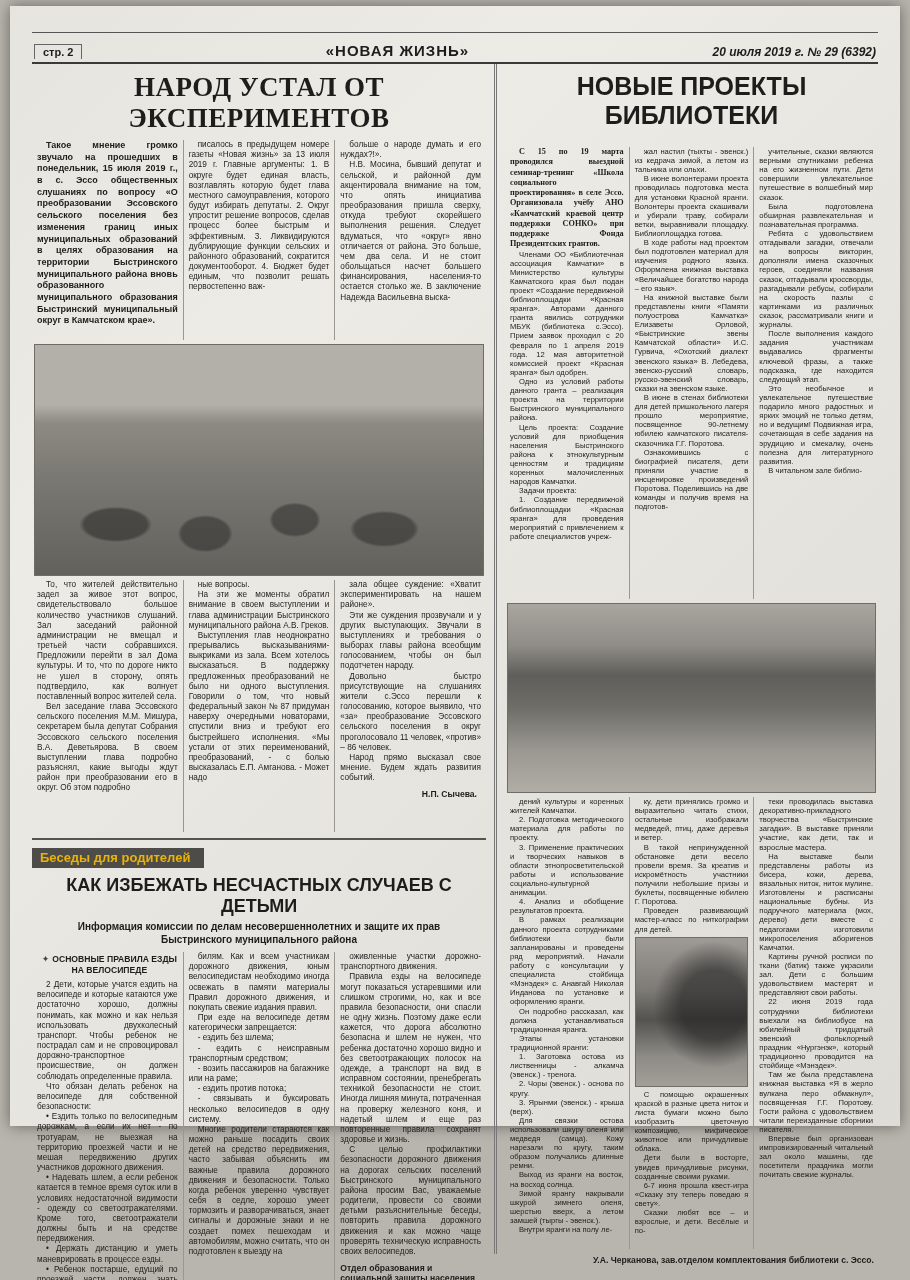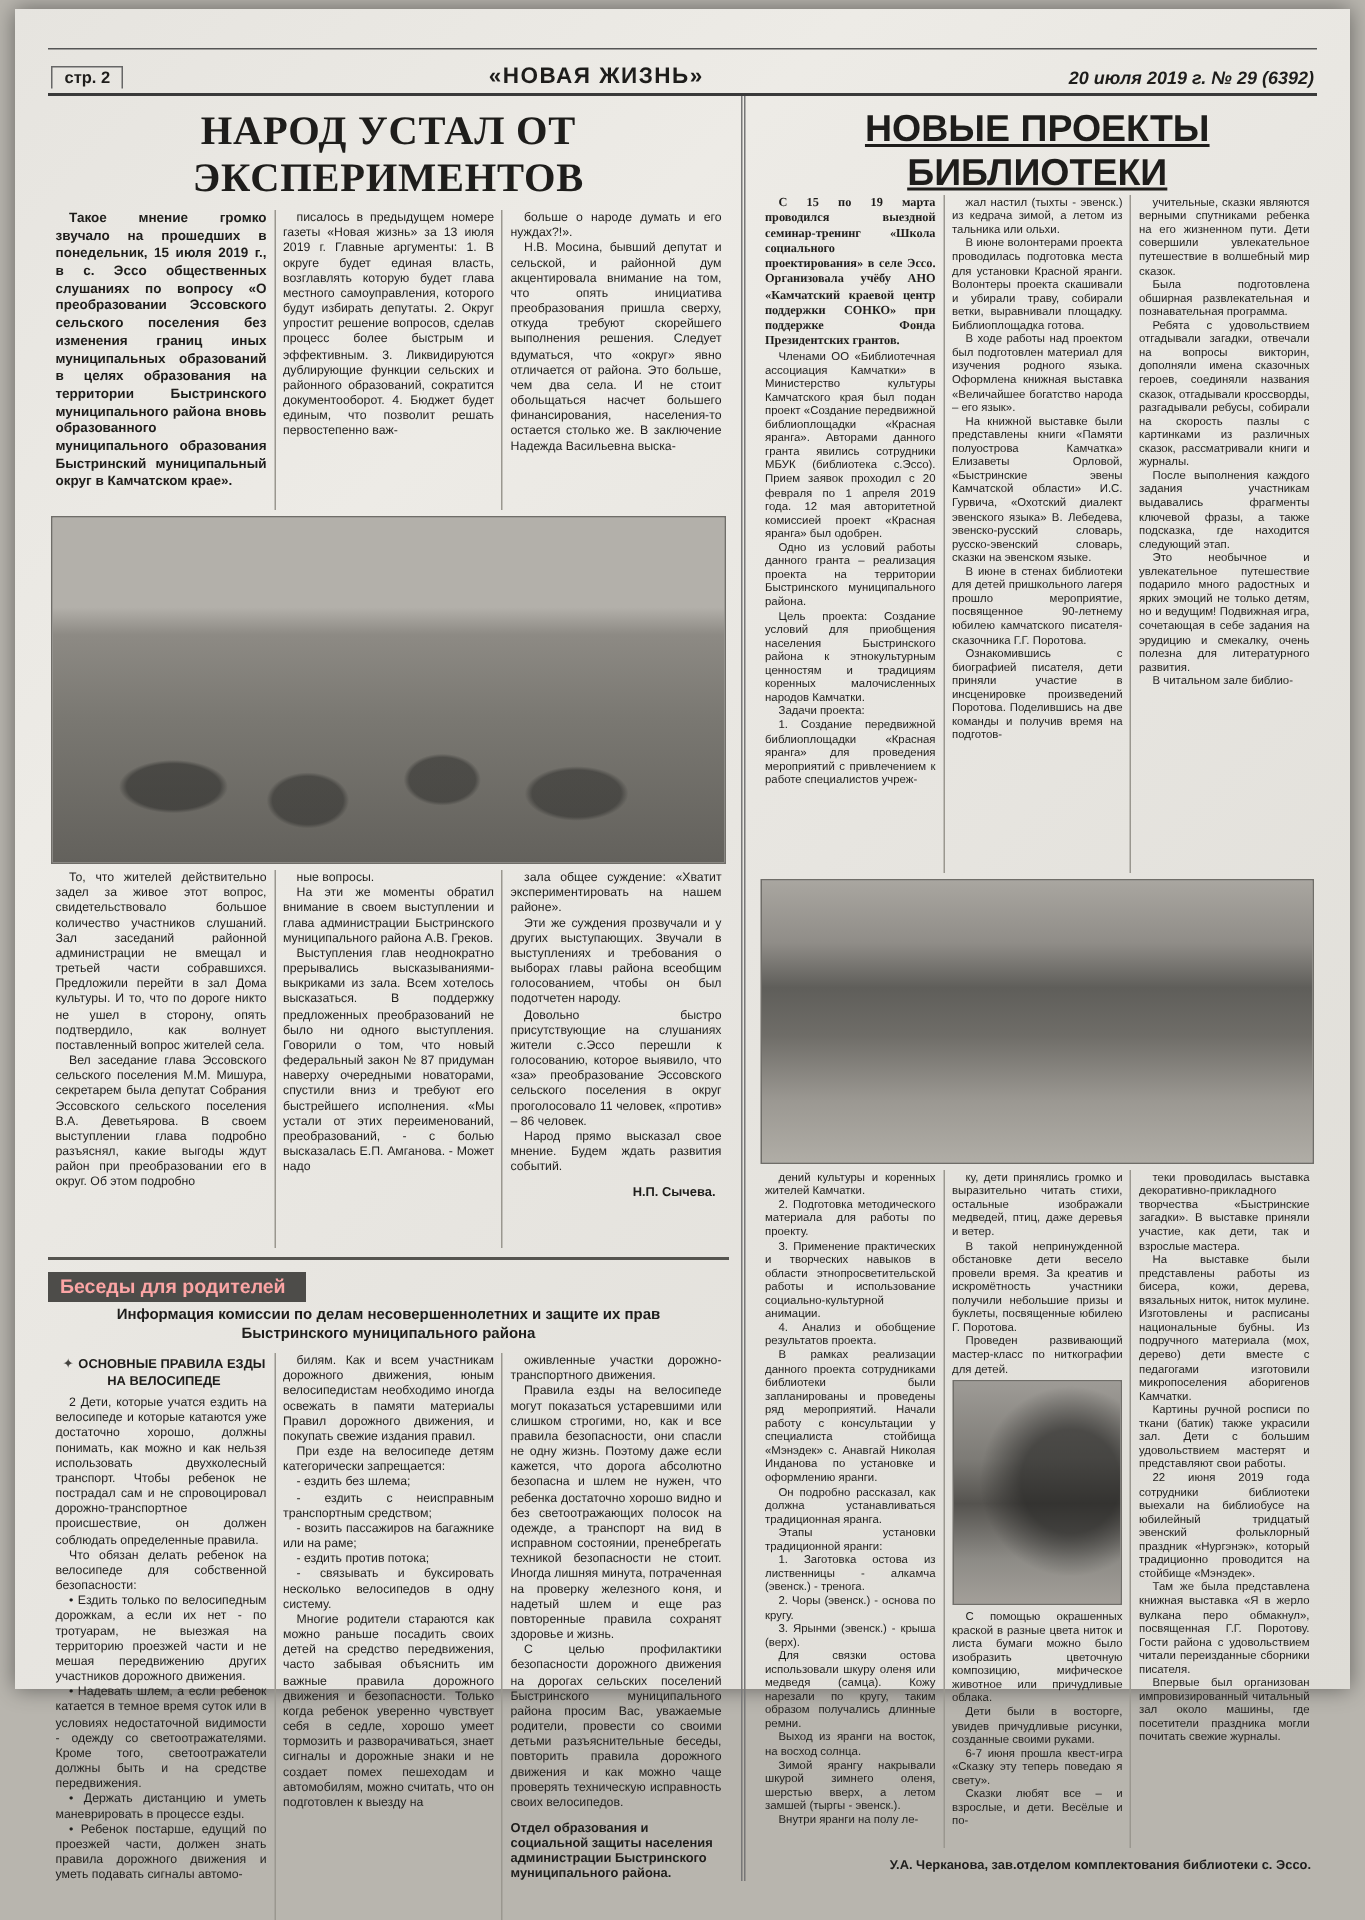--- a/index.html
+++ b/index.html
@@ -26,21 +26,21 @@
   .hdr .date{font-size:12px;font-weight:bold;font-style:italic;}
   
   .grid{display:flex;height:1190px;}
   .left{width:465px;border-right:3px double #777;padding-right:8px;box-sizing:border-box;}
   .right{width:381px;padding-left:8px;box-sizing:border-box;}
   
   .h1-serif{
     font-family:"Liberation Serif","DejaVu Serif",serif;
     font-size:27px;font-weight:bold;text-align:center;margin:8px 0 6px 0;letter-spacing:.5px;
   }
-  .h1-sans{font-size:25px;font-weight:bold;text-align:center;margin:8px 0 0 0;text-decoration:underline;}
+  .h1-sans{font-size:25px;font-weight:bold;text-align:center;margin:8px 0 17px 0;}
   .h2-sans{font-size:18px;font-weight:bold;text-align:center;margin:5px 0 3px 0;}
   
   .band{display:flex;overflow:hidden;}
   .col{flex:1 1 0;padding:0 5px;overflow:hidden;border-right:1px solid #9a978f;}
   .col:last-child{border-right:none;}
   .col p{margin:0;text-indent:9px;text-align:justify;font-size:8.2px;line-height:1.24;}
   .right .col p{font-size:7.6px;line-height:1.2;}
   .lead p{font-weight:bold;font-size:9px;line-height:1.3;}
   .right .lead-p p:first-child{font-weight:bold;font-size:8.2px;line-height:1.25;font-family:Liberation Serif, serif;}
   .sig{font-weight:bold;font-size:8.6px;text-align:right;margin-top:6px;padding-right:4px;}
@@ -61,21 +61,21 @@
       linear-gradient(180deg,#a9a6a0 0%,#908d88 22%,#5f5e5a 38%,#6f6d68 55%,#9b9892 78%,#b0ada6 100%);
   }
   .photo-van{
     height:150px;margin:3px 0;
     background:
       radial-gradient(ellipse at 70% 45%,rgba(25,25,24,.55) 0 30%,transparent 55%),
       linear-gradient(180deg,#9e9b96 0%,#7d7b76 35%,#55534f 55%,#8d8b86 80%,#a39f99 100%);
   }
   
   .kicker{
-    display:inline-block;background:#4d4c49;color:#fca5a5;
+    display:inline-block;background:#4d4c49;color:#eab308;
     font-weight:bold;font-size:13px;padding:2px 14px 3px 8px;margin:8px 0 2px 0;
   }
   .subhead{font-weight:bold;font-size:10px;text-align:center;margin:0 30px 6px 30px;line-height:1.3;}
   .mini-head{font-weight:bold;font-size:8.6px;text-align:center;margin:2px 0 4px 4px;line-height:1.25;}
   .orn{font-size:9px;margin-right:3px;color:#44433f;}
   .rule{border-top:2px solid #55544f;margin:6px 0 0 0;}
 </style>
 </head>
 <body>
 
@@ -128,20 +128,21 @@
               </div>
             <div class="sig">Н.П. Сычева.</div>
           </div>
         </div>
 
         <div class="rule"></div>
       </div>
 
       <div>
         <div><span class="kicker">Беседы для родителей</span></div>
+        <div class="h2-sans">КАК ИЗБЕЖАТЬ НЕСЧАСТНЫХ СЛУЧАЕВ С ДЕТЬМИ</div>
         <div class="subhead">Информация комиссии по делам несовершеннолетних и защите их прав Быстринского муниципального района</div>
 
         <div class="band" style="height:400px;">
           <div class="col">
             <div class="mini-head">
               <span class="orn">✦</span><span>ОСНОВНЫЕ ПРАВИЛА ЕЗДЫ НА ВЕЛОСИПЕДЕ</span>
             </div>
             <div>
                 <p>2 Дети, которые учатся ездить на велосипеде и которые катаются уже достаточно хорошо, должны понимать, как можно и как нельзя использовать двухколесный транспорт. Чтобы ребенок не пострадал сам и не спровоцировал дорожно-транспортное происшествие, он должен соблюдать определенные правила.</p>
                 <p>Что обязан делать ребенок на велосипеде для собственной безопасности:</p>

